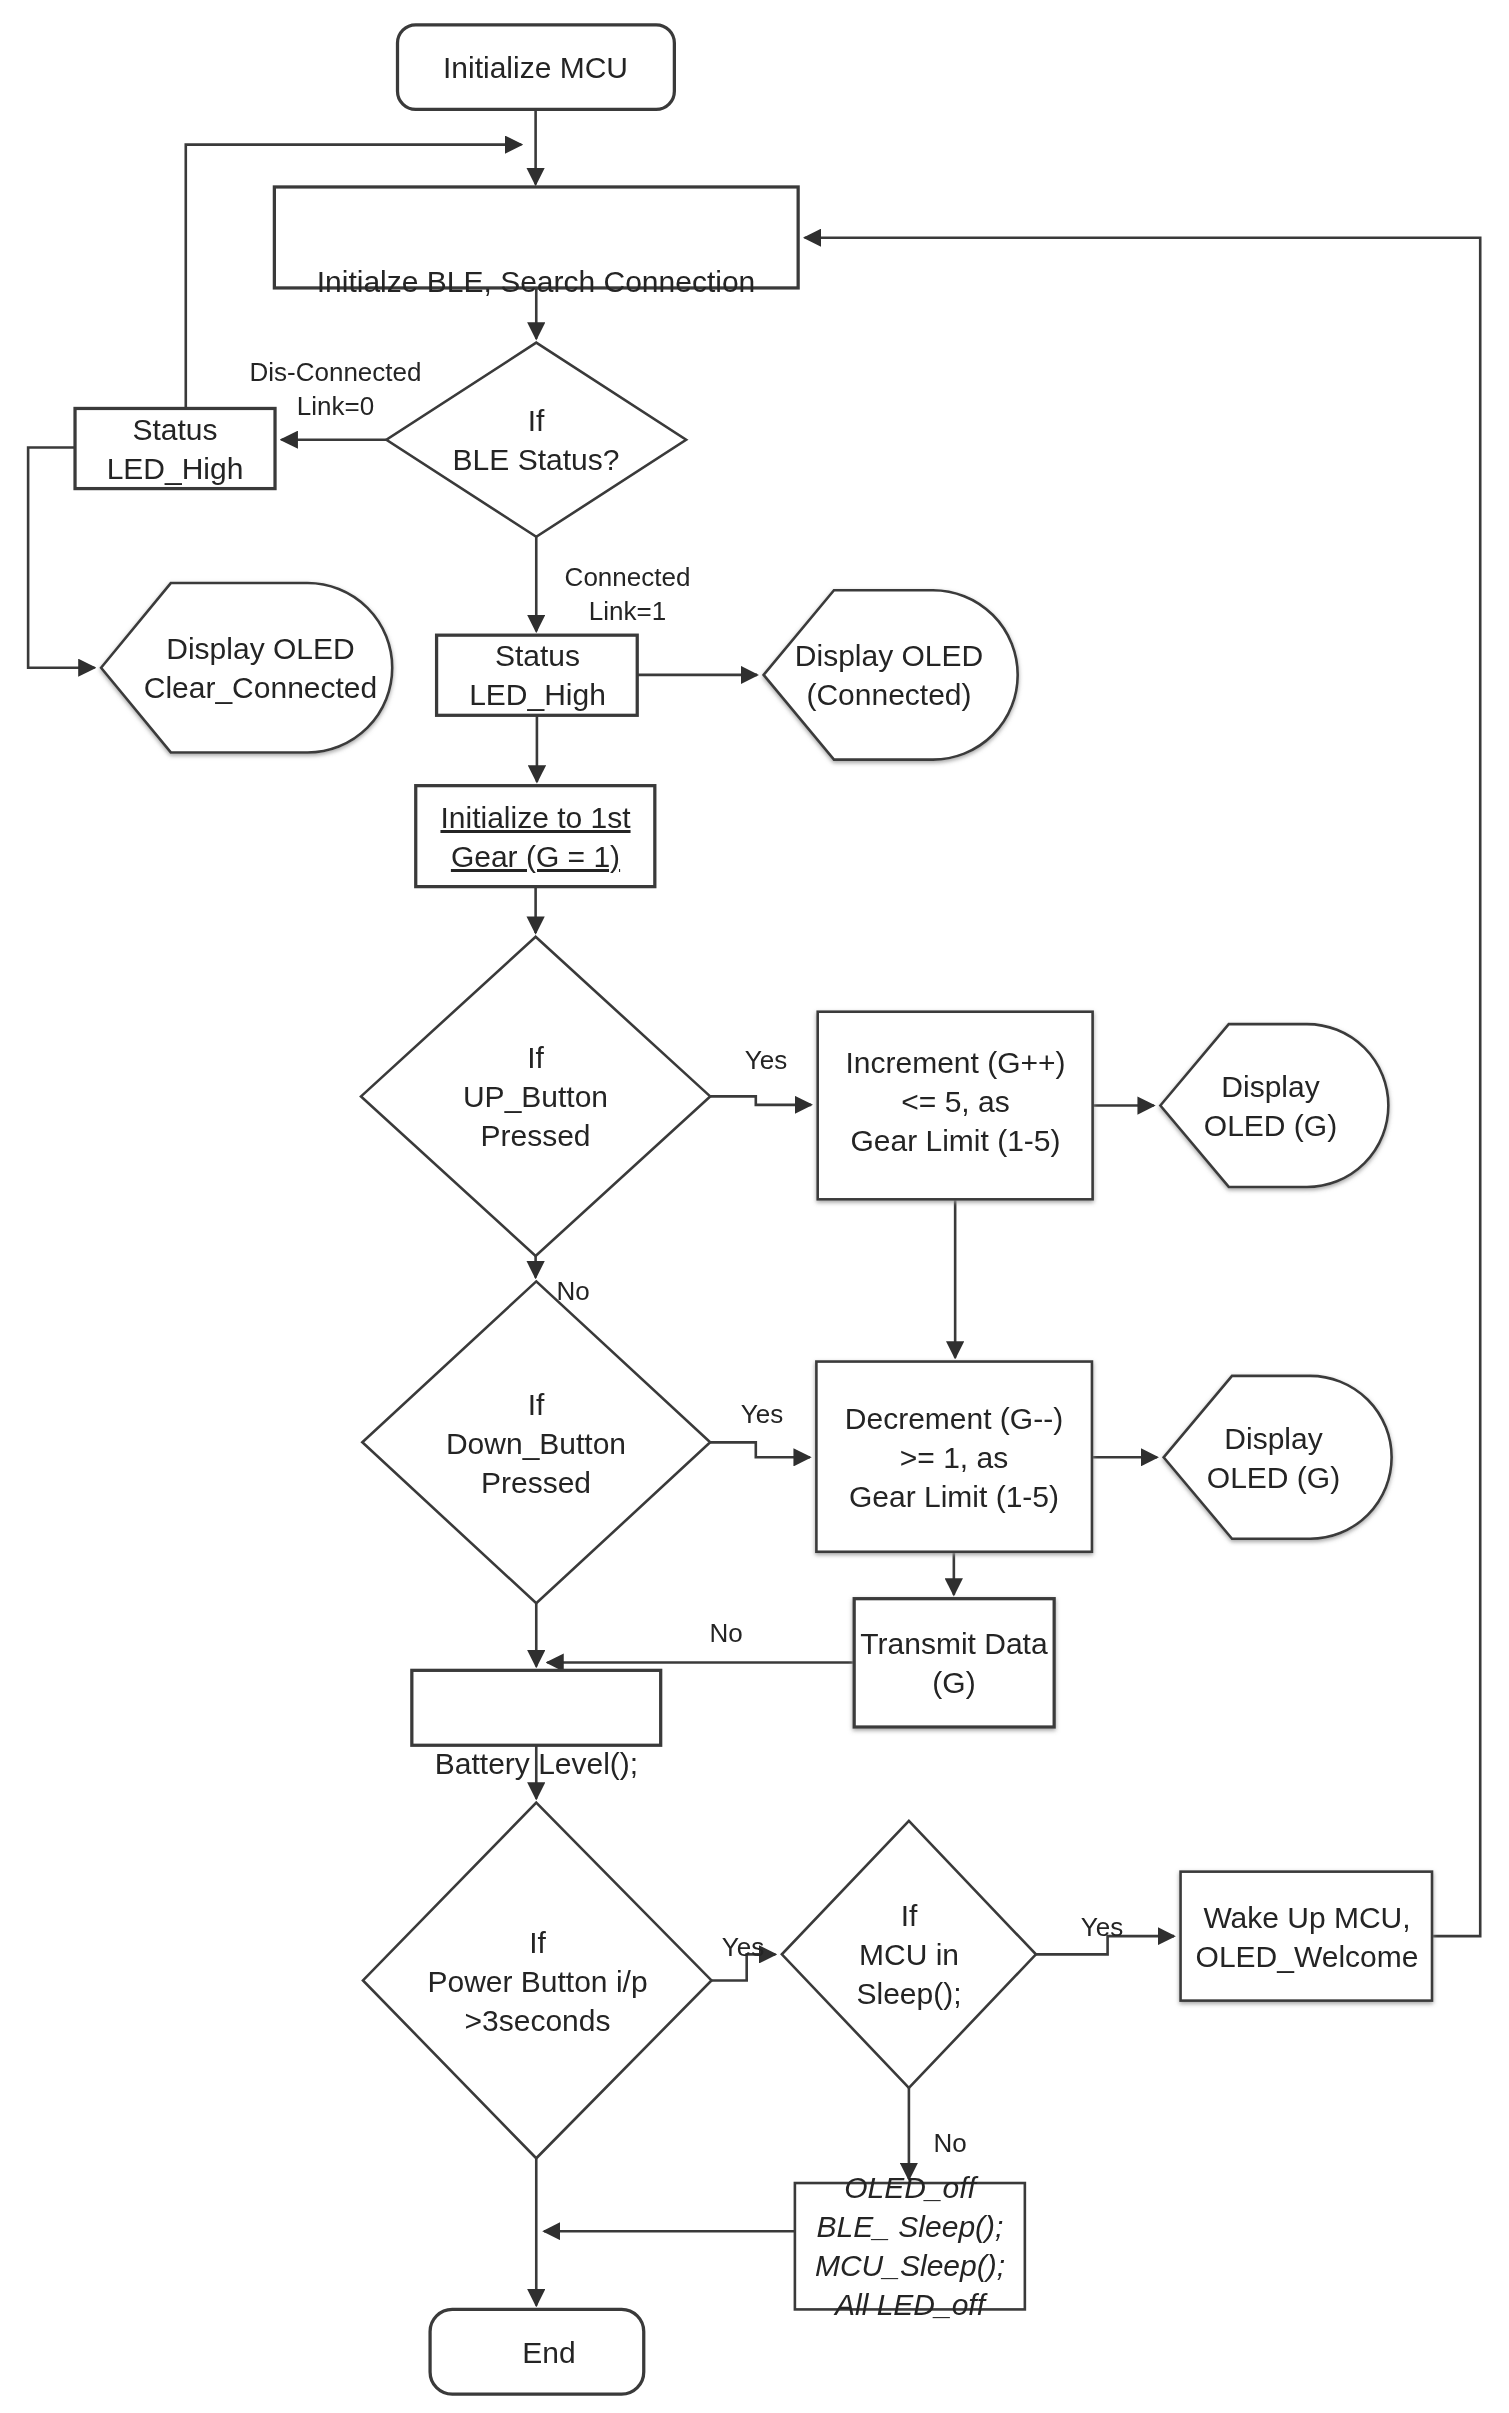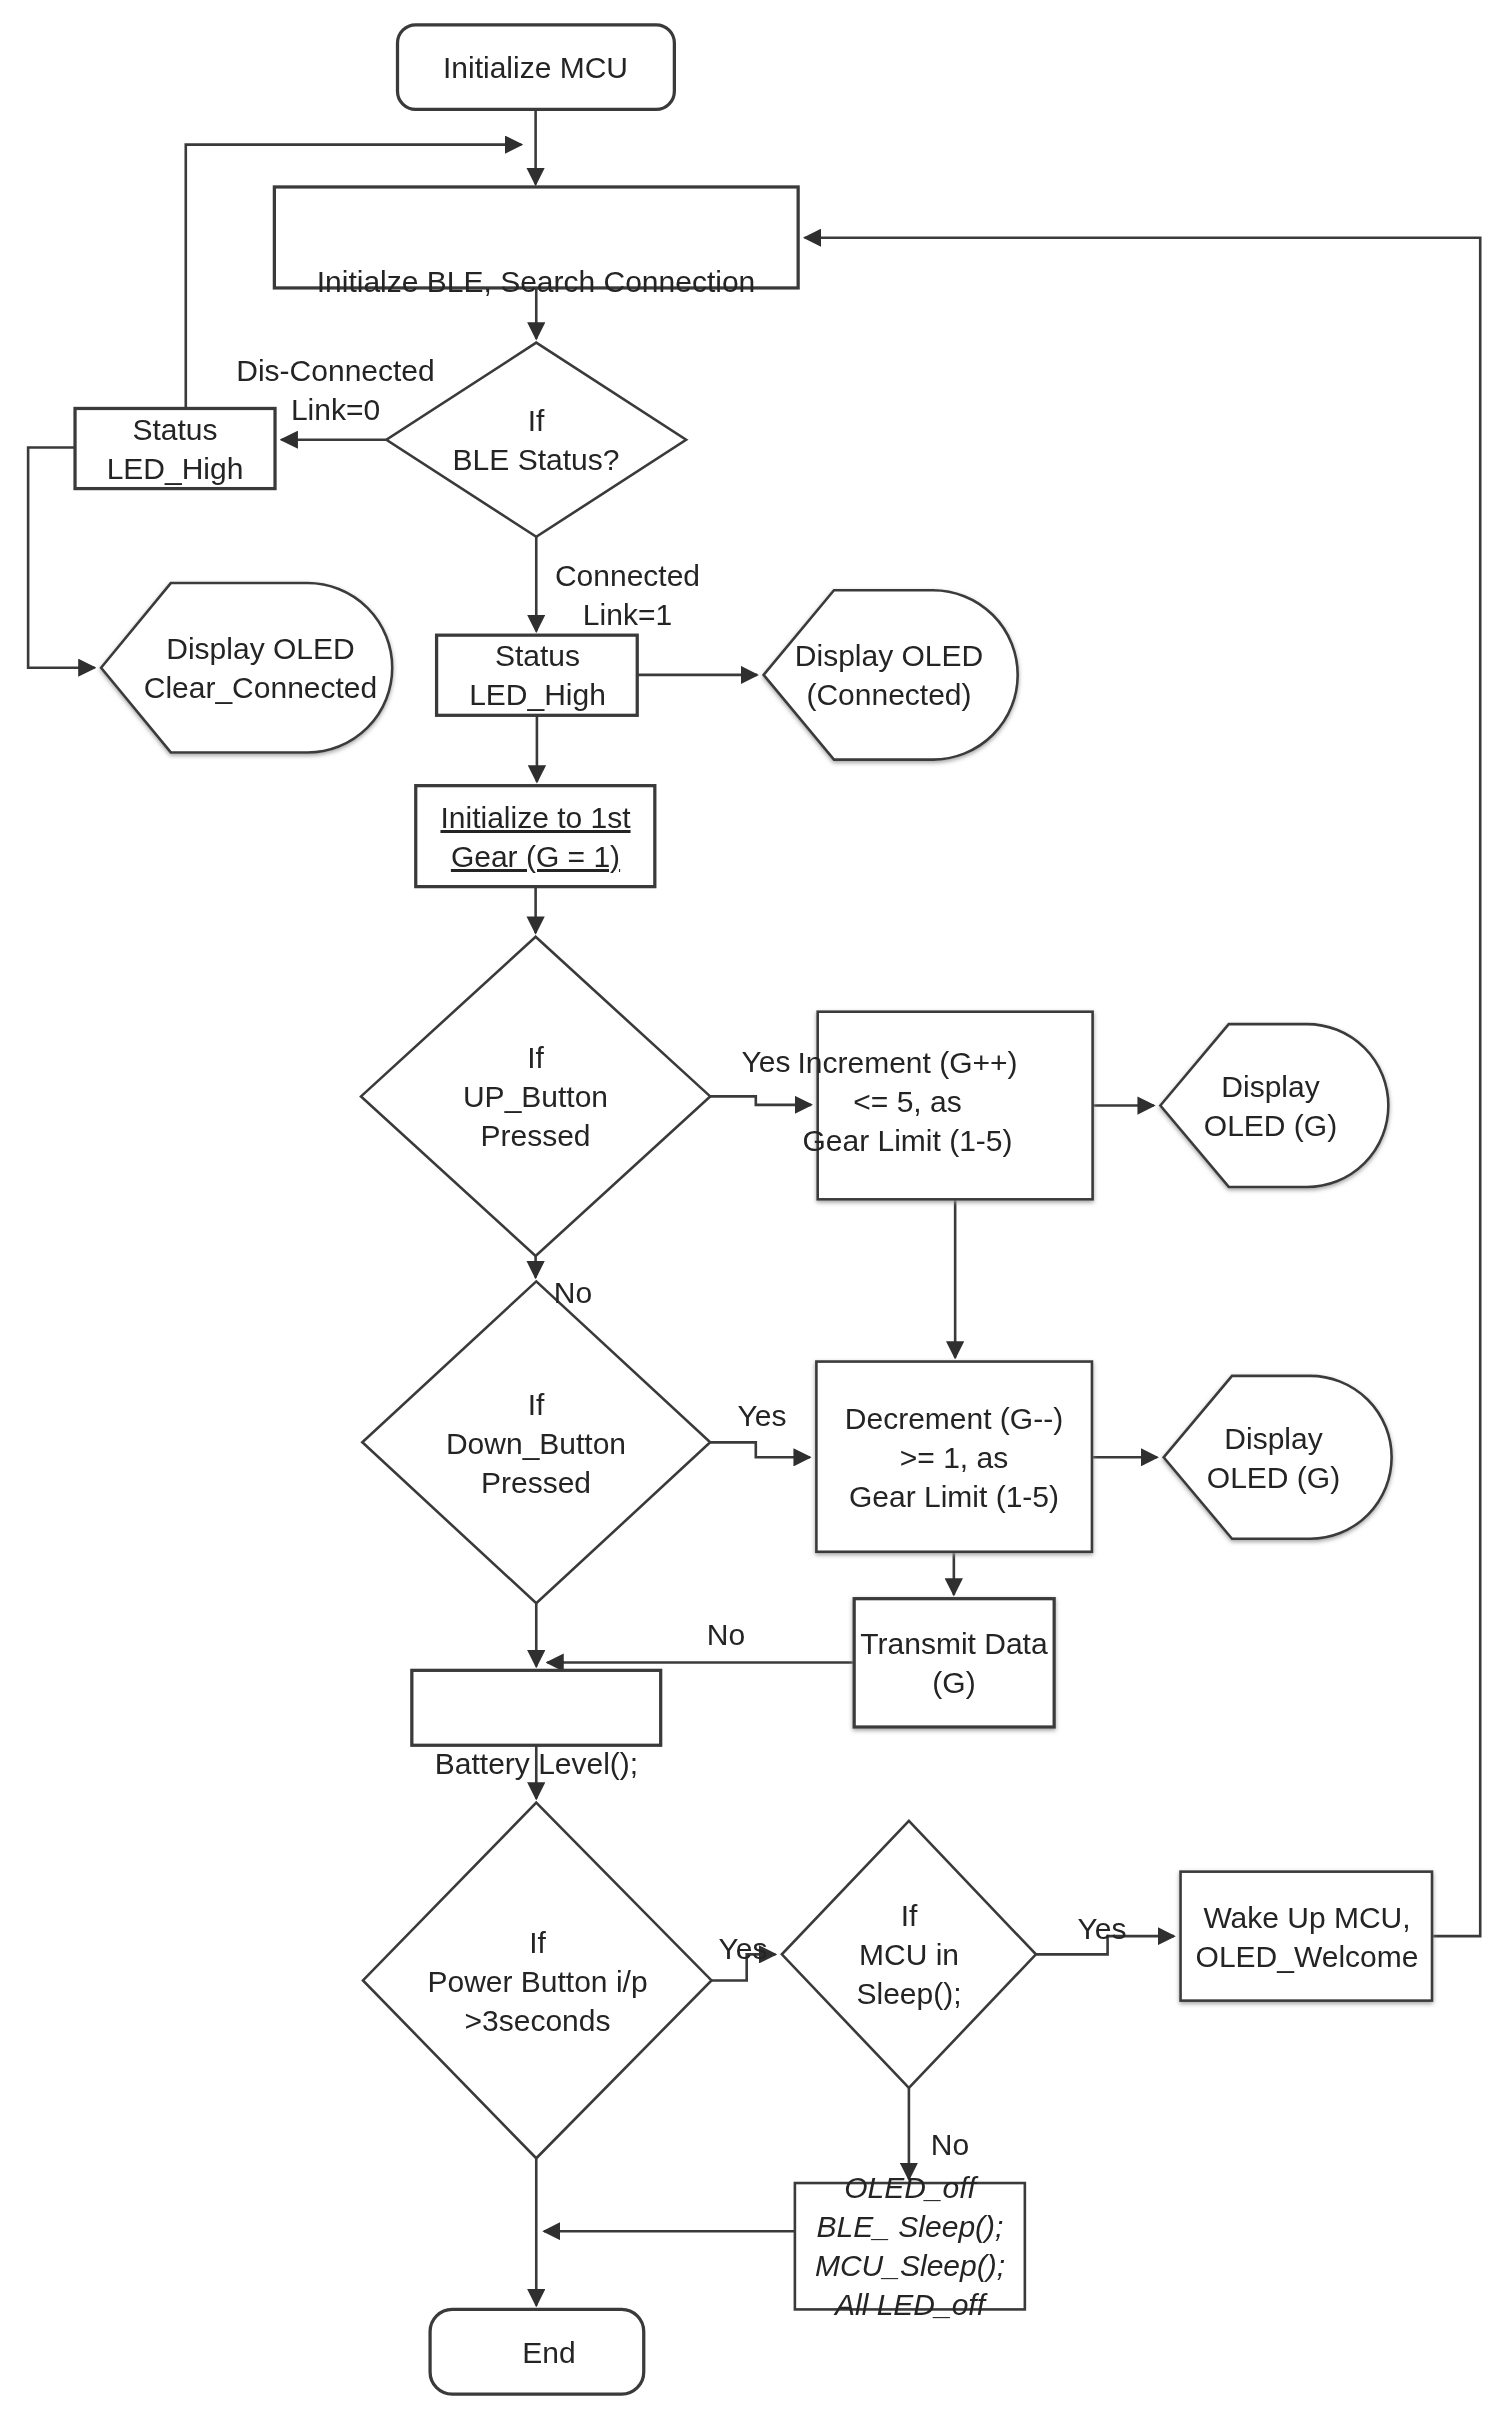--- a/index.html
+++ b/index.html
@@ -2,21 +2,21 @@
 <html style="font-size:10.4px"><head>
 <meta charset="utf-8">
 <style>
   html,body{margin:0;padding:0;background:#ffffff;}
   #canvas{position:relative;width:1509px;height:2413px;background:#ffffff;overflow:hidden;
           font-family:"Liberation Sans", sans-serif;color:#242424;padding-left:8px;}
   #flow-svg{position:absolute;left:0;top:0;width:1509px;height:2413px;}
   .lbl{position:absolute;display:flex;align-items:center;justify-content:center;
        text-align:center;white-space:pre-line;font-size:30px;line-height:1.30;
        color:#242424;pointer-events:none;}
-  .edge-lbl{font-size:30px;}
+  .edge-lbl{font-size:26px;}
 </style>
 </head>
 <body>
 
 <div id="canvas">
 
   <svg id="flow-svg" viewBox="0 0 2316 3704" xmlns="http://www.w3.org/2000/svg">
     <defs>
       <marker id="arr" viewBox="0 0 10 10" refX="9" refY="5" markerWidth="7" markerHeight="7" orient="auto-start-reverse" markerUnits="strokeWidth">
         <path d="M0,0 L10,5 L0,10 Z" fill="#2f2f2f"></path>
@@ -89,21 +89,21 @@
 Clear_Connected</div>
   <div class="lbl" style="left:437px;top:635px;width:201px;height:80px;">Status
 LED_High</div>
   <div class="lbl" style="left:775px;top:590px;width:228px;height:169px;">Display OLED
 (Connected)</div>
   <div class="lbl" style="left:416px;top:786px;width:239px;height:101px;text-decoration:underline;">Initialize to 1st
 Gear (G = 1)</div>
   <div class="lbl" style="left:361px;top:937px;width:349px;height:319px;">If
 UP_Button
 Pressed</div>
-  <div class="lbl" style="left:770px;top:1012px;width:275px;height:179px;">Increment (G++)
+  <div class="lbl" style="left:818px;top:1012px;width:275px;height:179px;">Increment (G++)
 &lt;= 5, as
 Gear Limit (1-5)</div>
   <div class="lbl" style="left:1173px;top:1024px;width:195px;height:163px;">Display
 OLED (G)</div>
   <div class="lbl" style="left:362px;top:1282px;width:348px;height:322px;">If
 Down_Button
 Pressed</div>
   <div class="lbl" style="left:816px;top:1362px;width:276px;height:190px;border-radius:21px;">Decrement (G--)
 &gt;= 1, as
 Gear Limit (1-5)</div>

